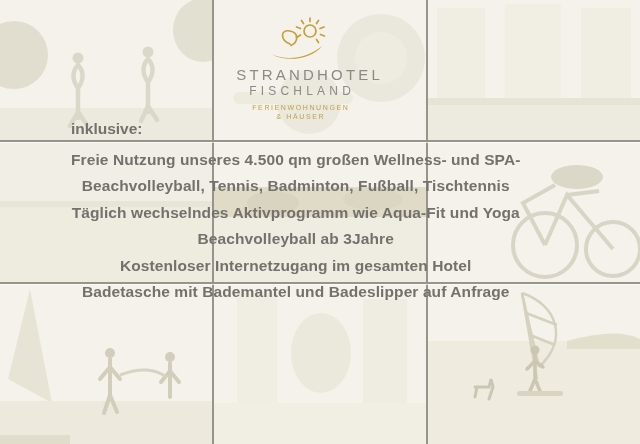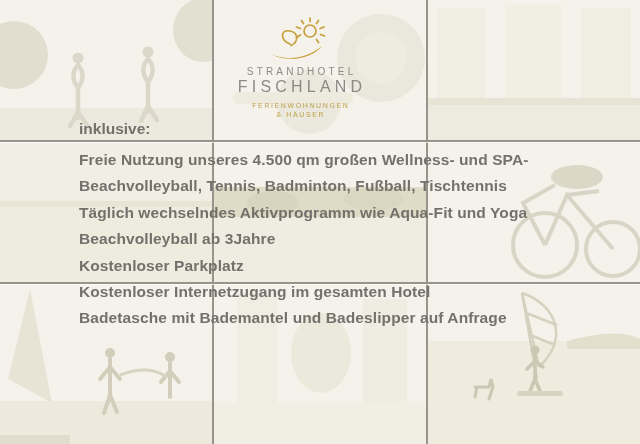--- a/index.html
+++ b/index.html
@@ -14,29 +14,29 @@
     grid-template-rows:141px 142px 161px;}
   .cell{position:relative;overflow:hidden;}
   .cell svg{position:absolute;inset:0;}
   
   .vline,.hline{position:absolute;background:#96948b;z-index:3;}
   .vline{top:0;bottom:0;width:2px;}
   .hline{left:0;right:0;height:2px;box-shadow:0 1px 0 rgba(255,255,255,.65);}
   
   .logo{position:absolute;left:233px;top:16px;width:134px;text-align:center;z-index:5;}
   .logo-mark{display:block;margin:0 auto;}
-  .logo-name1{font-size:10px;letter-spacing:3.2px;color:#8b8a85;margin-top:2px;text-indent:3.2px;}
-  .logo-name2{font-size:16px;letter-spacing:4.2px;color:#8b8a85;margin-top:1px;text-indent:4.2px;}
+  .logo-name1{font-size:15px;letter-spacing:3.2px;color:#8b8a85;margin-top:2px;text-indent:3.2px;}
+  .logo-name2{font-size:12px;letter-spacing:4.2px;color:#8b8a85;margin-top:1px;text-indent:4.2px;}
   .logo-sub1{font-size:7px;letter-spacing:1.6px;color:#bfa14b;margin-top:6px;text-indent:1.6px;}
   .logo-sub2{font-size:7px;letter-spacing:1.6px;color:#bfa14b;margin-top:2px;text-indent:1.6px;}
   
-  .content{position:absolute;left:79px;top:120px;z-index:6;color:#74716c;font-weight:bold;}
+  .content{position:absolute;left:71px;top:120px;z-index:6;color:#74716c;font-weight:bold;}
   .heading{font-size:15.5px;margin:0 0 9px 0;}
   .item{margin:0;}
-  .line{font-size:15.5px;line-height:26.4px;white-space:nowrap;letter-spacing:0.1px;}
+  .line{font-size:15.5px;line-height:26.4px;white-space:nowrap;letter-spacing:0.1px;text-align:center;}
 </style>
 </head>
 <body>
 
 <div class="grid">
 
   <div class="cell">
     <svg width="213" height="141" viewBox="0 0 213 141" opacity="0.30">
       <ellipse cx="14" cy="55" rx="34" ry="34" fill="#b7b294"></ellipse>
       <ellipse cx="203" cy="30" rx="30" ry="32" fill="#bcb79a"></ellipse>
@@ -167,21 +167,18 @@
   <div class="item">
     <div class="line">Beachvolleyball, Tennis, Badminton, Fußball, Tischtennis</div>
   </div>
   <div class="item">
     <div class="line">Täglich wechselndes Aktivprogramm wie Aqua-Fit und Yoga</div>
   </div>
   <div class="item">
     <div class="line">Beachvolleyball ab 3Jahre</div>
   </div>
   <div class="item">
-    <div class="line">Kostenloser Parkplatz</div>
-  </div>
-  <div class="item">
     <div class="line">Kostenloser Internetzugang im gesamten Hotel</div>
   </div>
   <div class="item">
     <div class="line">Badetasche mit Bademantel und Badeslipper auf Anfrage</div>
   </div>
 </div>
 
 </body></html>

